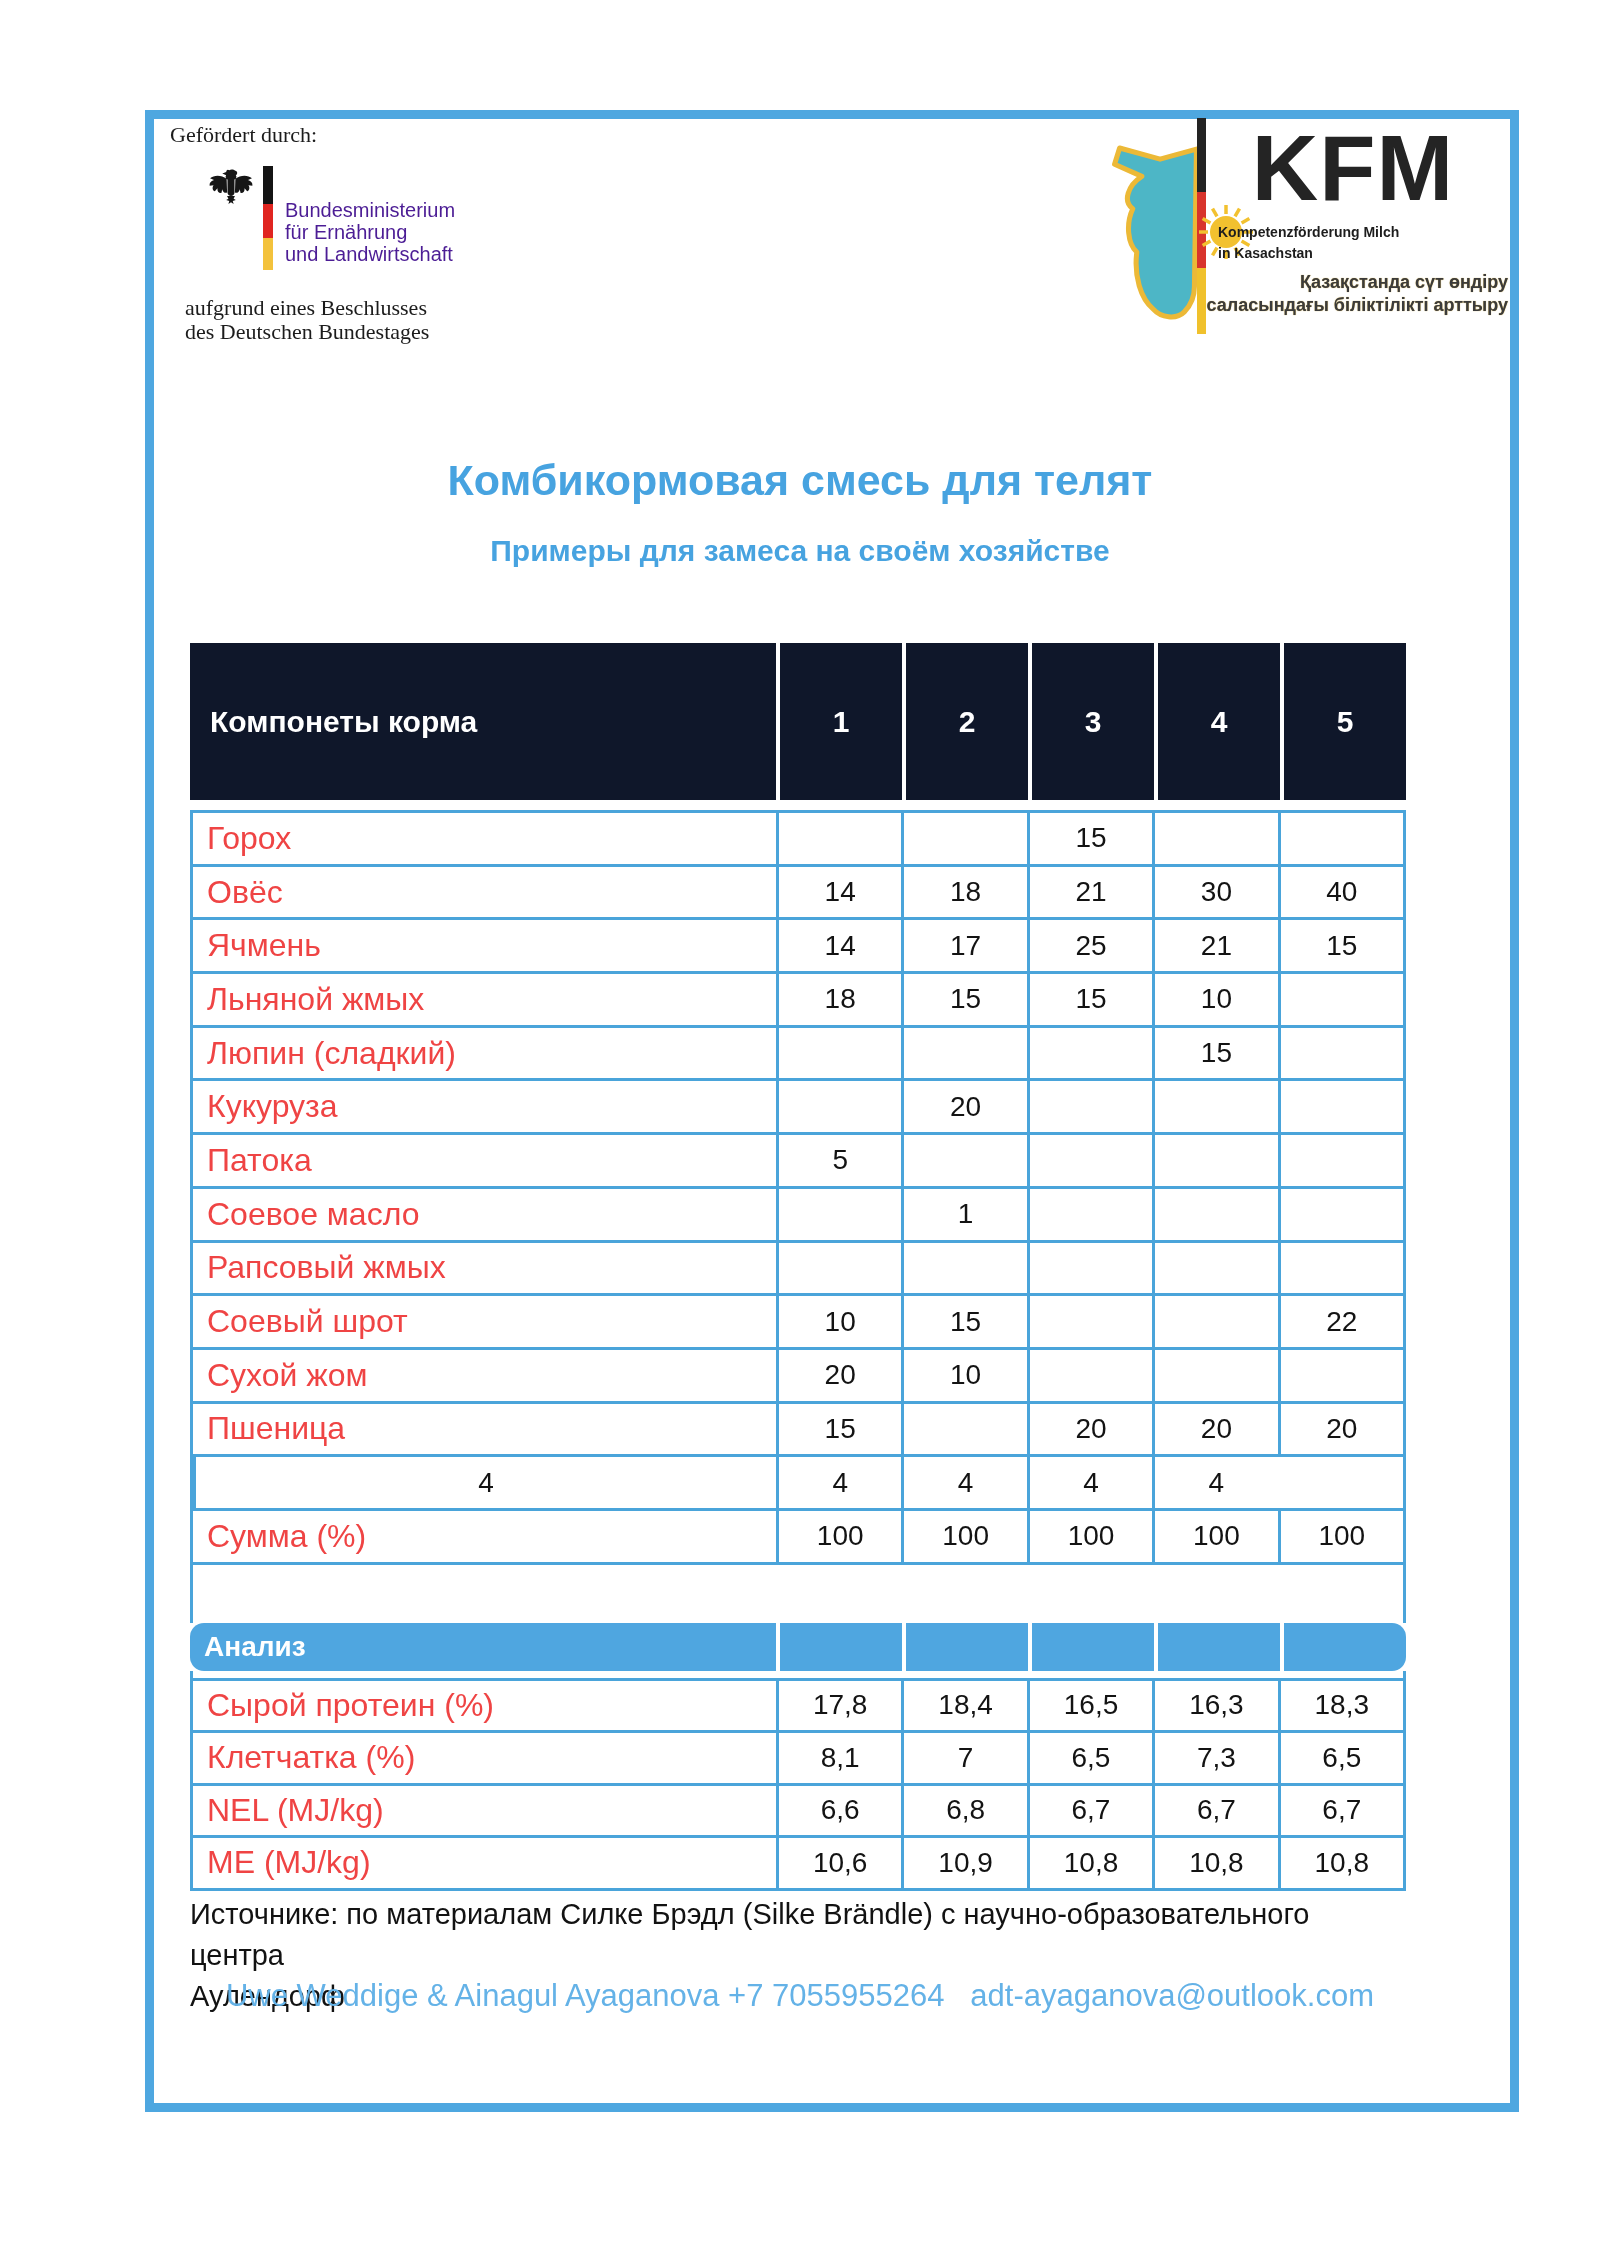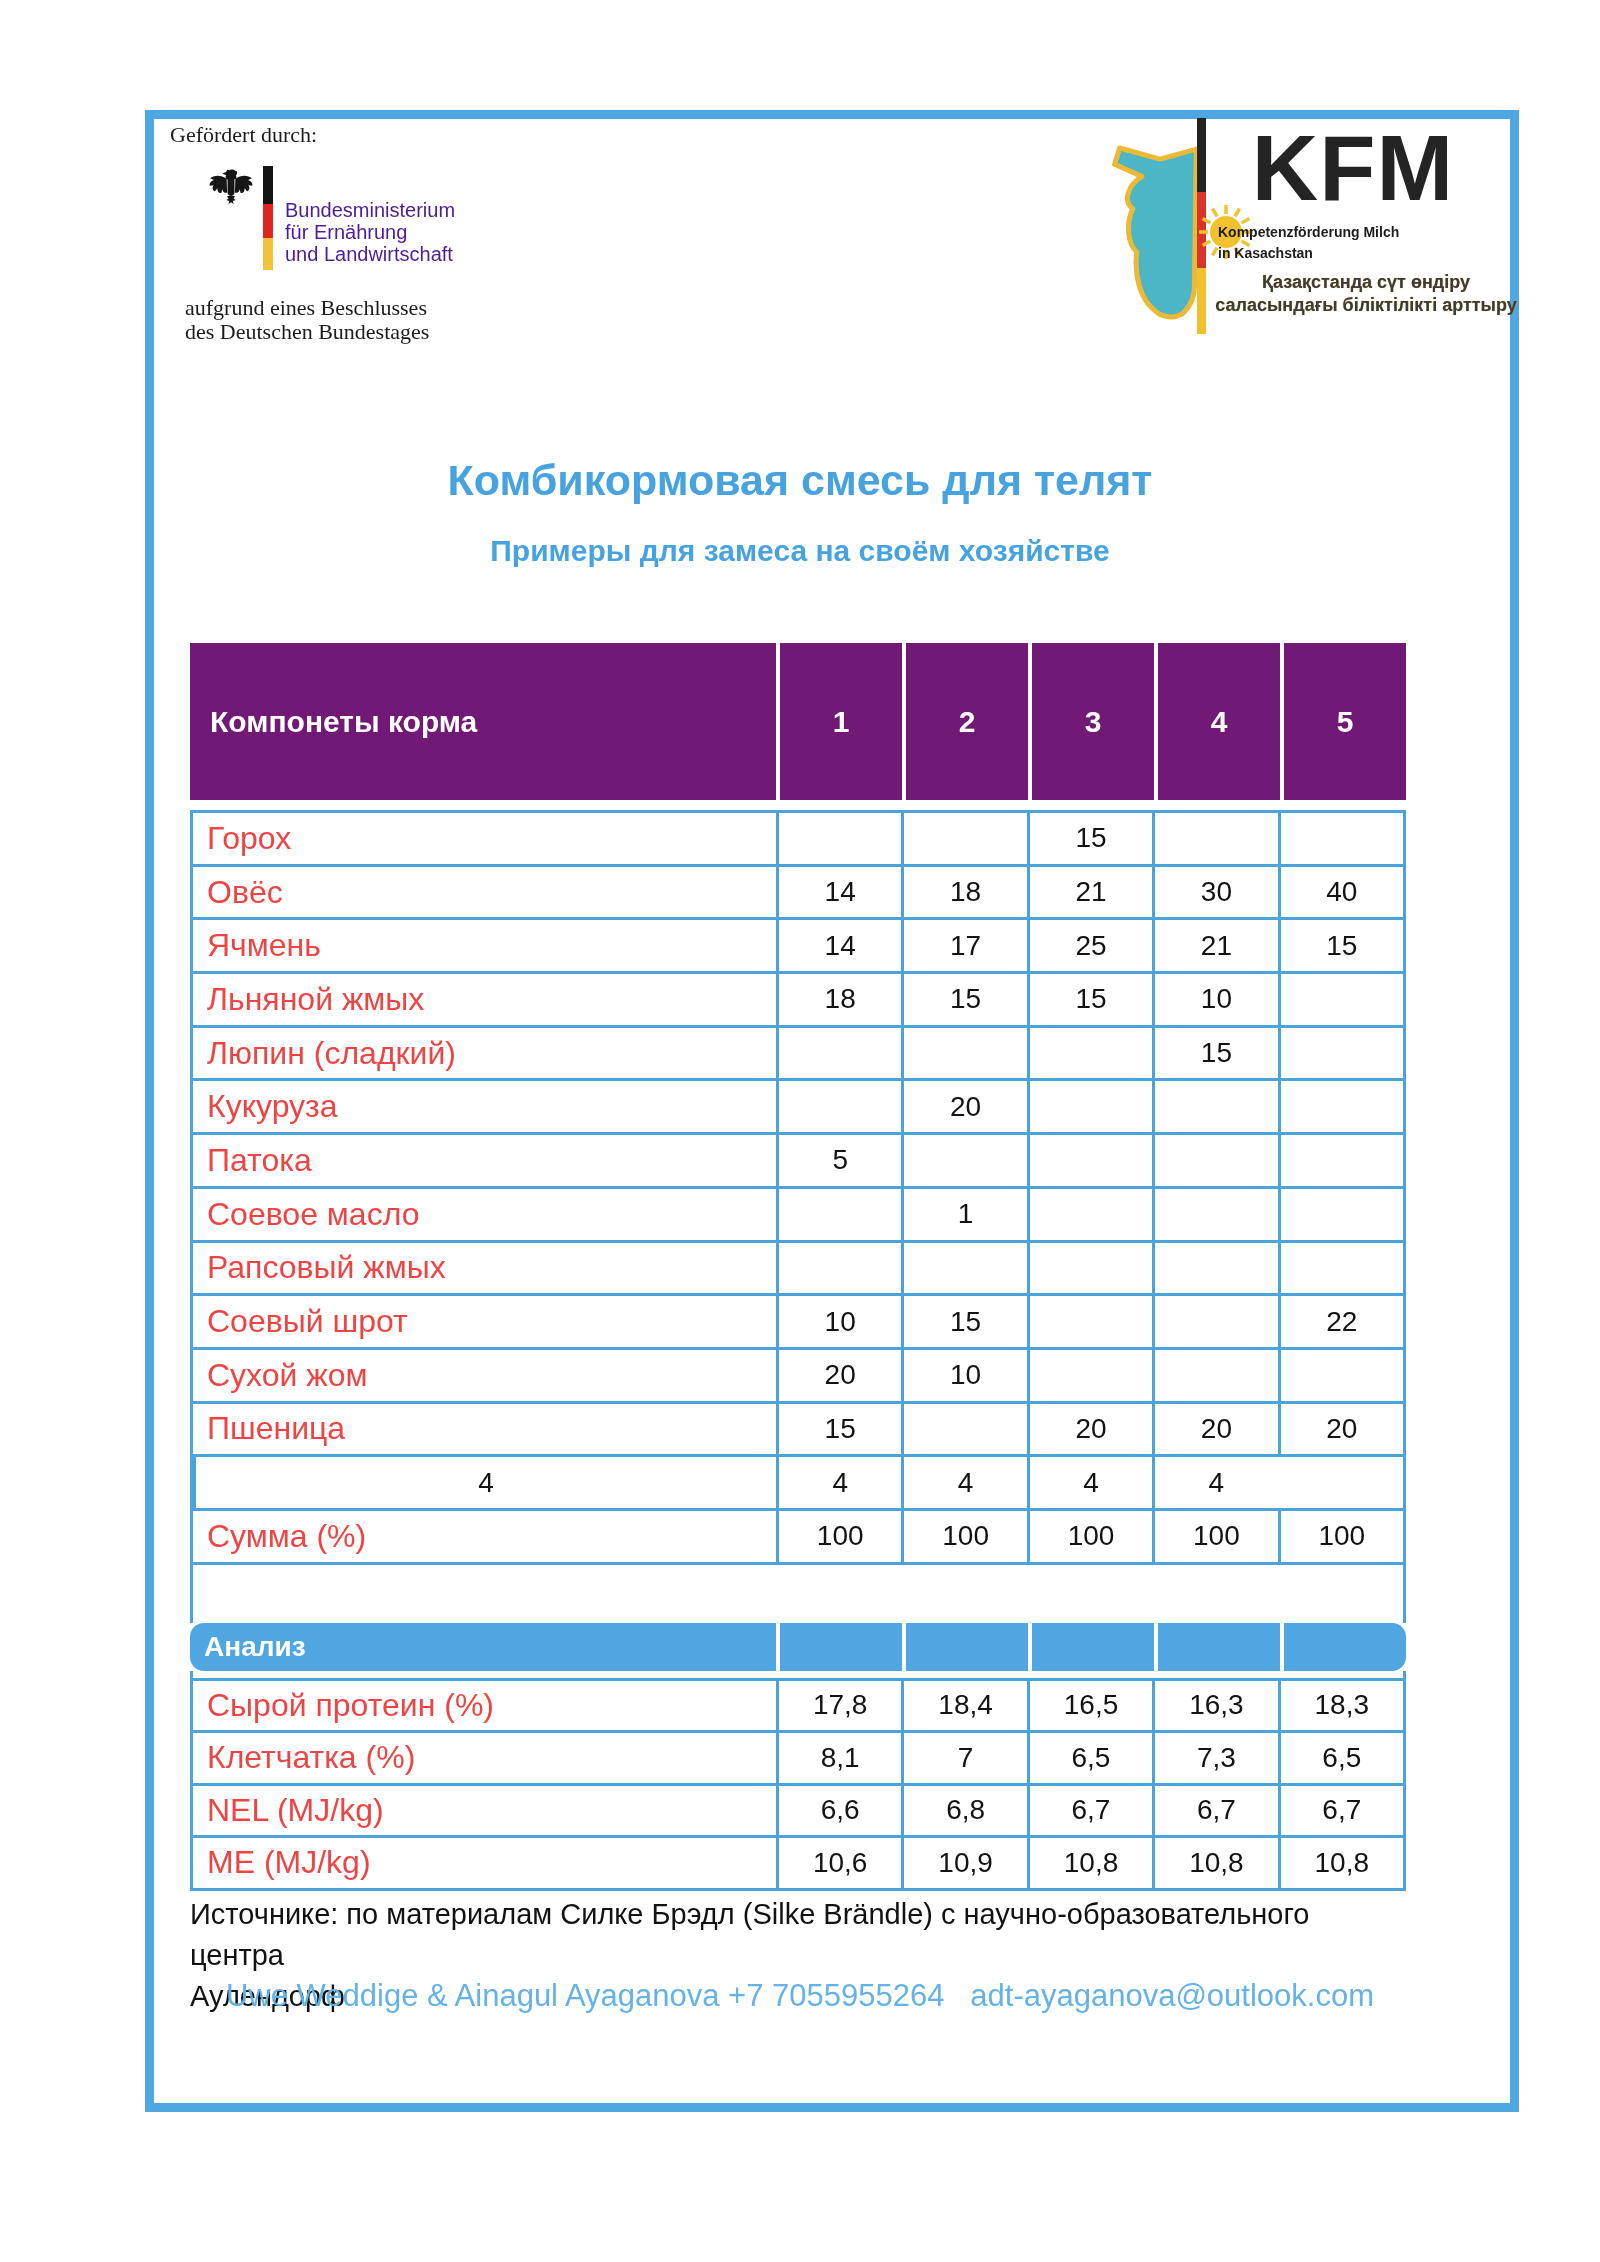--- a/index.html
+++ b/index.html
@@ -34,33 +34,33 @@
   .kfm-stripe{position:absolute;left:94px;top:2px;width:9px;height:216px;display:flex;flex-direction:column;}
   .kfm-stripe .s-black{height:74px;background:#232323;}
   .kfm-stripe .s-red{height:76px;background:#d8342c;}
   .kfm-stripe .s-yellow{height:66px;background:#f0c12c;}
   .kfm-sun{position:absolute;left:95px;top:88px;width:56px;height:56px;}
   .kfm-acronym{position:absolute;left:133px;top:4px;width:234px;text-align:center;
     font-size:92px;font-weight:bold;color:#242424;letter-spacing:1px;line-height:96px;}
   .kfm-sub{position:absolute;left:115px;top:106px;width:270px;text-align:left;
     font-size:14px;font-weight:bold;line-height:21px;color:#1d1d1d;}
   .kfm-sub span{display:block;}
-  .kfm-kaz{position:absolute;left:95px;top:155px;width:310px;text-align:center;
-    font-size:18px;font-weight:bold;line-height:23px;color:#3b3b3b;text-shadow:0 0 1px #caa12d;margin-left:13px;}
+  .kfm-kaz{position:absolute;left:95px;top:155px;width:310px;text-align:right;
+    font-size:18px;font-weight:bold;line-height:23px;color:#3b3b3b;text-shadow:0 0 1px #caa12d;}
   .kfm-kaz span{display:block;}
 
   
   .doc-title{left:0;top:456px;width:1600px;text-align:center;
     font-size:43px;font-weight:bold;color:#47a3e0;}
   .doc-subtitle{left:0;top:534px;width:1600px;text-align:center;
     font-size:30px;font-weight:bold;color:#47a3e0;}
 
   
   .tbl{left:190px;top:643px;width:1216px;}
-  .t-head{display:grid;grid-template-columns:586px repeat(5,1fr);height:157px;background:#701a75;box-sizing:border-box;}
+  .t-head{display:grid;grid-template-columns:586px repeat(5,1fr);height:157px;background:#0f172a;box-sizing:border-box;}
   .t-head .h-label{display:flex;align-items:center;padding-left:20px;color:#fff;font-size:30px;font-weight:bold;}
   .t-head .h-num{display:flex;align-items:center;justify-content:center;color:#fff;font-size:30px;font-weight:bold;border-left:4px solid #fff;}
   .gap-plain{height:10px;}
   .t-section{border:3px solid #4aa4da;box-sizing:border-box;}
   .t-row{display:grid;grid-template-columns:583px repeat(5,1fr);height:50.7px;border-bottom:3px solid #4aa4da;}
   .t-analysis .t-row{height:49.5px;}
   .t-row:last-child{border-bottom:none;}
   .t-row .c-label{display:flex;align-items:center;padding-left:14px;font-size:32px;color:#ef4444;}
   .t-row .c-val{display:flex;align-items:center;justify-content:center;font-size:28px;color:#131313;border-left:3px solid #4aa4da;}
   .t-spacer{height:58px;border-left:3px solid #4aa4da;border-right:3px solid #4aa4da;box-sizing:border-box;}

